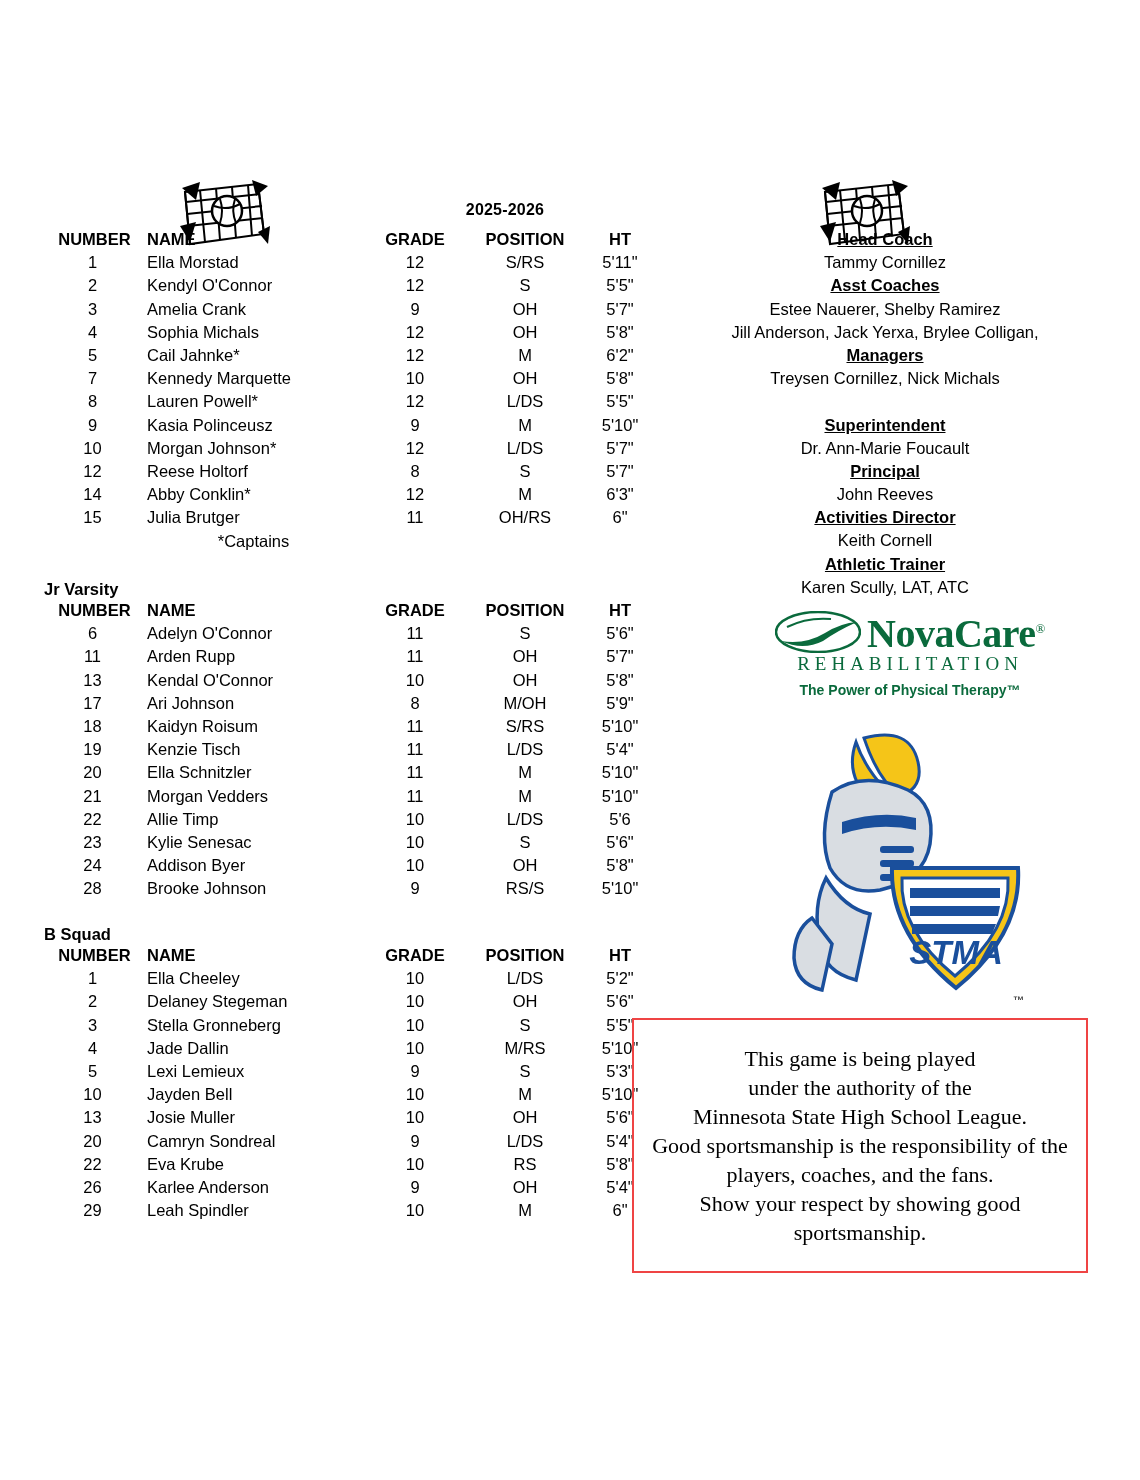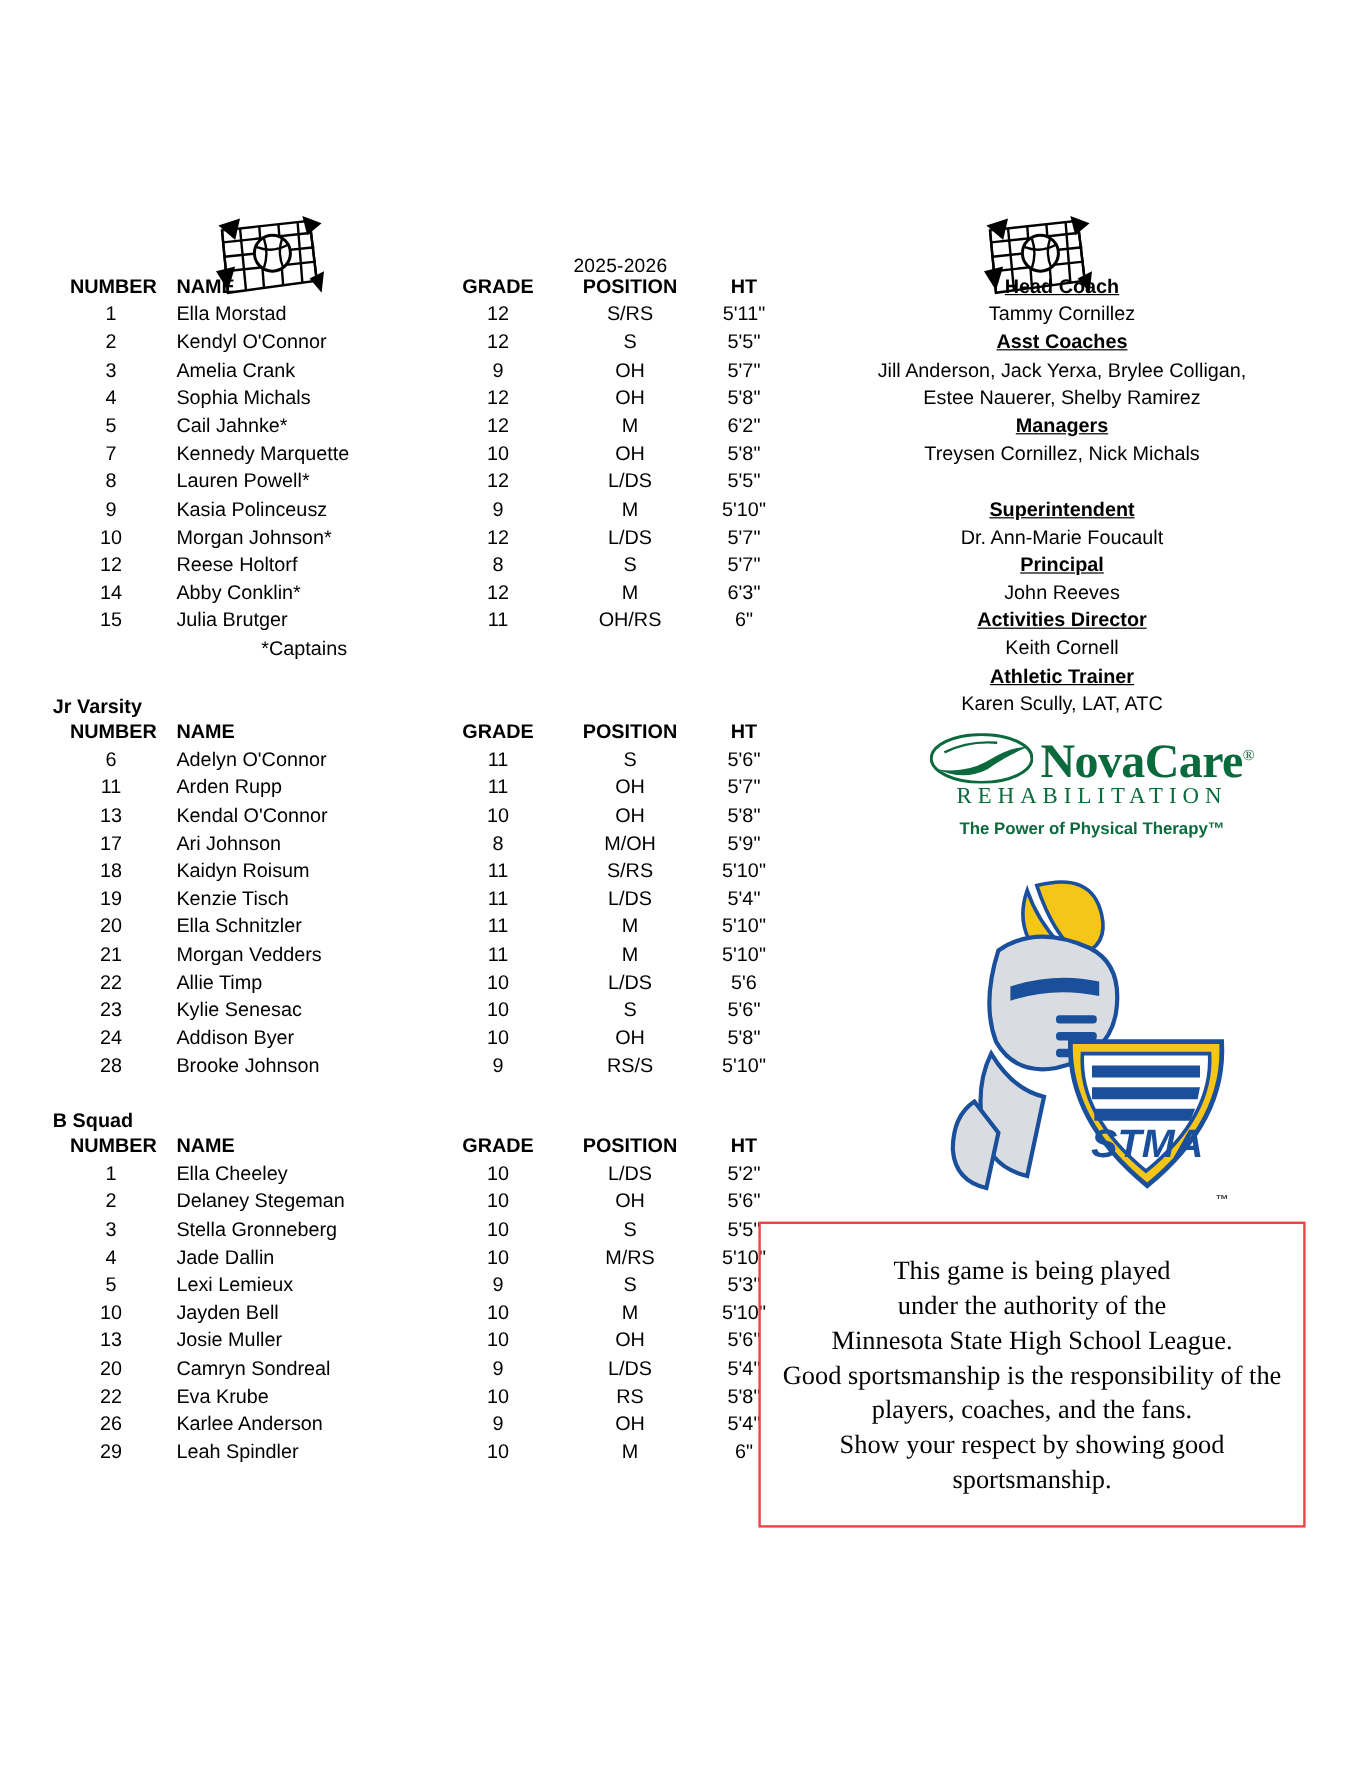--- a/index.html
+++ b/index.html
@@ -27,27 +27,26 @@
   .vb-logo {
     position: absolute;
     width: 90px;
     height: 72px;
   }
   .vb-logo.left { left: 180px; top: 90px; }
   .vb-logo.right { left: 820px; top: 90px; }
   .season-title {
     position: absolute;
     left: 0;
-    top: 126px;
+    top: 113px;
     width: 1010px;
     text-align: center;
     font-size: 16px;
-    font-weight: normal;
+    font-weight: bold;
     letter-spacing: .2px;
-    margin-left: 12px;
   }
 
   
   .roster {
     position: absolute;
     left: 40px;
     width: 620px;
     font-size: 16.5px;
   }
   .squad-label {
@@ -571,22 +570,22 @@
           <td>6"</td>
         </tr>
       </tbody>
   </table>
 </div>
 
 <div class="staff" id="staff-list">
     <div class="role">Head Coach</div>
     <div class="people">Tammy Cornillez</div>
     <div class="role">Asst Coaches</div>
+    <div class="people">Estee Nauerer, Shelby Ramirez</div>
     <div class="people">Jill Anderson, Jack Yerxa, Brylee Colligan,</div>
-    <div class="people">Estee Nauerer, Shelby Ramirez</div>
     <div class="role">Managers</div>
     <div class="people">Treysen Cornillez, Nick Michals</div>
     <div class="spacer"></div>
     <div class="role">Superintendent</div>
     <div class="people">Dr. Ann-Marie Foucault</div>
     <div class="role">Principal</div>
     <div class="people">John Reeves</div>
     <div class="role">Activities Director</div>
     <div class="people">Keith Cornell</div>
     <div class="role">Athletic Trainer</div>

